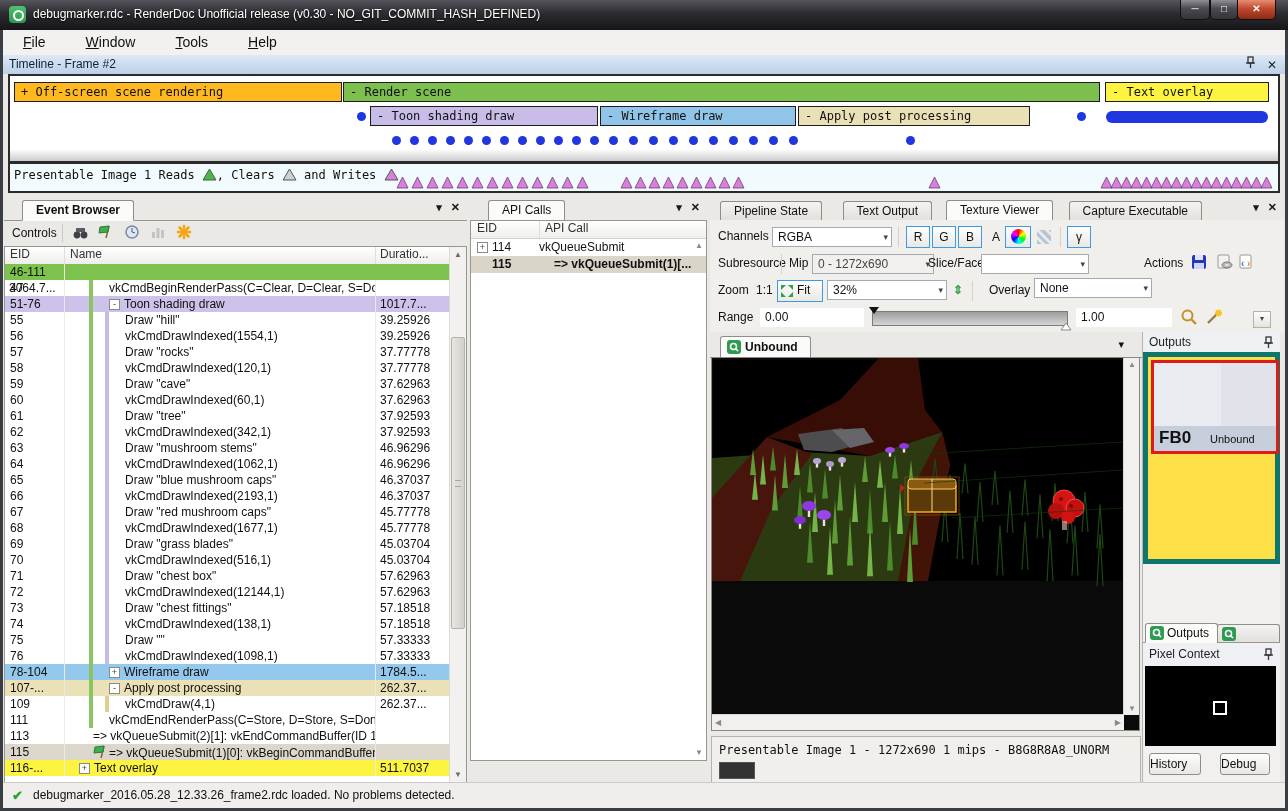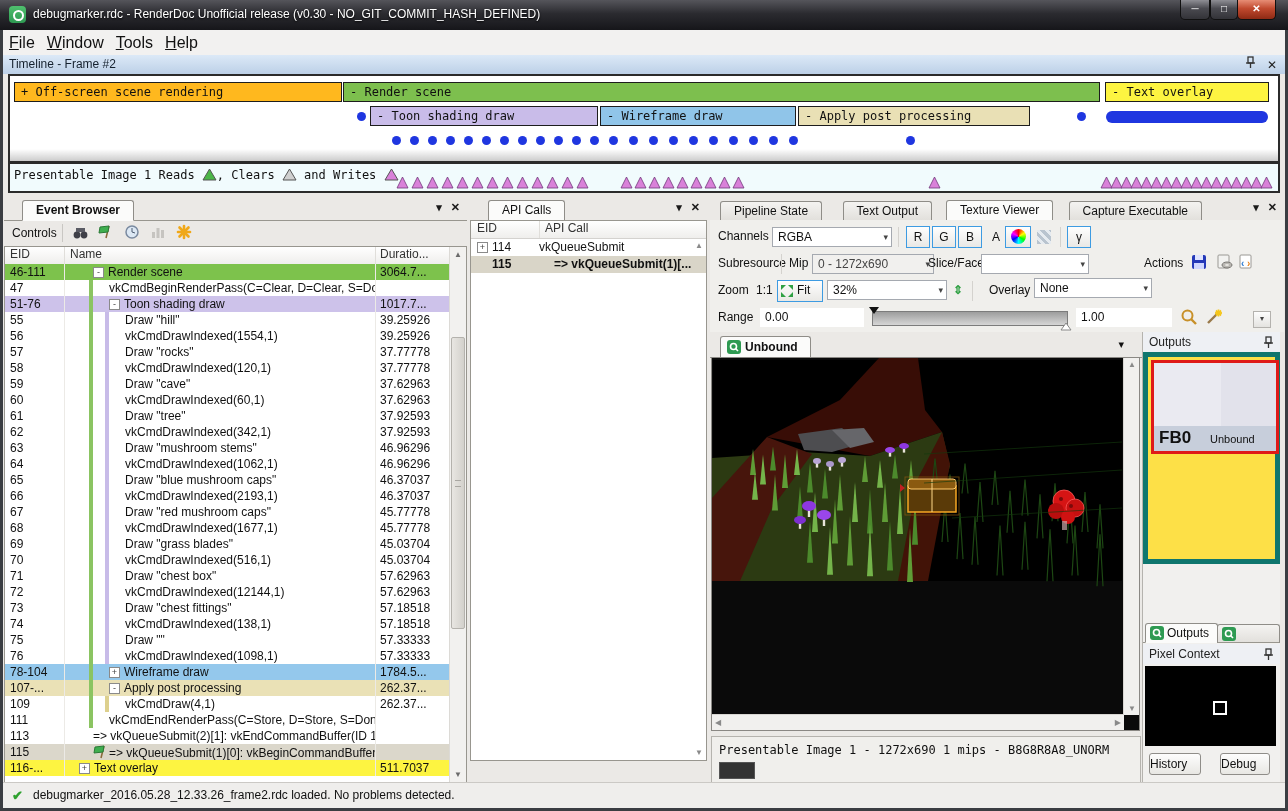--- a/index.html
+++ b/index.html
@@ -13,21 +13,21 @@
             background:linear-gradient(#4fc06e,#2e9a52);}
   .app-icon::after{content:'';position:absolute;left:4px;top:4px;width:7px;height:7px;border:2px solid #fff;border-radius:50%;}
   .title-text{position:absolute;left:33px;top:7px;font-size:12px;color:#fff;text-shadow:0 1px 2px #000;}
   .win-btn{position:absolute;top:0;height:19px;border:1px solid #101010;border-top:none;
            border-radius:0 0 5px 5px;background:linear-gradient(#8e8e94,#4a4a50 45%,#333338);
            color:#fff;font-size:10px;text-align:center;line-height:17px;}
   .win-min{right:78px;width:28px;} .win-max{right:50px;width:26px;}
   .win-close{right:12px;width:37px;background:linear-gradient(#e78d75,#c0492e 45%,#8e2a14);font-weight:bold;}
   
   .menubar{position:absolute;left:3px;right:3px;top:30px;height:25px;background:#f2f1f0;border-bottom:1px solid #dad8d5;}
-  .menu-item{display:inline-block;padding:4px 6px;font-size:16px;}
+  .menu-item{display:inline-block;padding:4px 20px;font-size:14px;}
   .menu-item::first-letter{text-decoration:underline;}
   
   .tl-header{position:absolute;left:3px;right:3px;top:55px;height:19px;font-size:12px;line-height:19px;
              background:linear-gradient(#dce9f7,#bcd0e7);padding-left:6px;color:#15212e;}
   .hdr-icons{position:absolute;right:8px;top:1px;font-size:12px;color:#222;}
   .hdr-icons span{margin-left:8px;}
   .tl-body{position:absolute;left:8px;top:74px;width:1268px;height:85px;background:#fff;border:2px solid #2b2b2b;}
   .tl-body::after{content:'';position:absolute;left:0;right:0;bottom:0;height:12px;
                   background:linear-gradient(rgba(0,0,0,0),rgba(0,0,0,.20));}
   .tl-bar{position:absolute;height:20px;border:1px solid #1d1d1d;font:12px "DejaVu Sans Mono",monospace;
@@ -300,21 +300,21 @@
               </g>
             </svg></span></span>
     </div>
     <div class="eb-table">
       <div class="eb-head" id="ebhead">
           <div class="c1">EID</div>
           <div class="c2">Name</div>
           <div class="c3">Duratio...</div>
         </div>
       <div class="eb-rows" id="ebrows">
-          <div class="eb-row" style="background: rgb(125, 194, 76);">
+          <div class="eb-row" style="background: rgb(125, 194, 76); flex-direction: column;">
             <div class="c1">46-111</div>
             <div class="c2">
               <div class="name-in" style="left: 28px;"><span class="exp">-</span><span>Render scene</span></div>
             </div>
             <div class="c3">3064.7...</div>
           </div>
           <div class="eb-row">
             <div class="c1">47</div>
             <div class="c2">
               <div class="guide" style="left: 24px; background: rgb(139, 196, 98);"></div>

